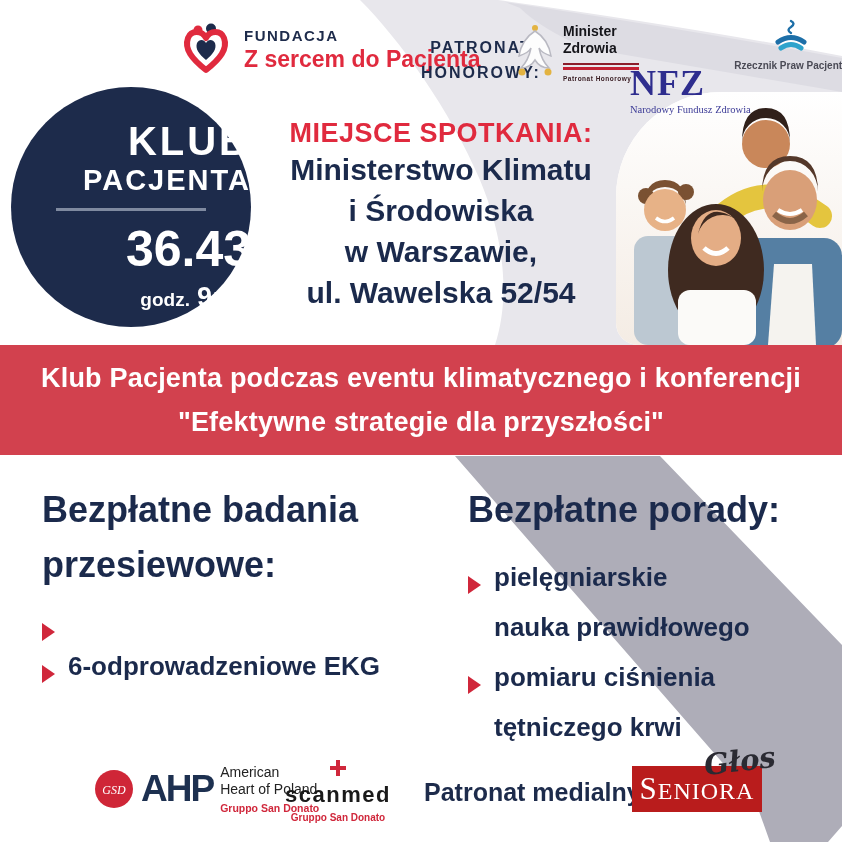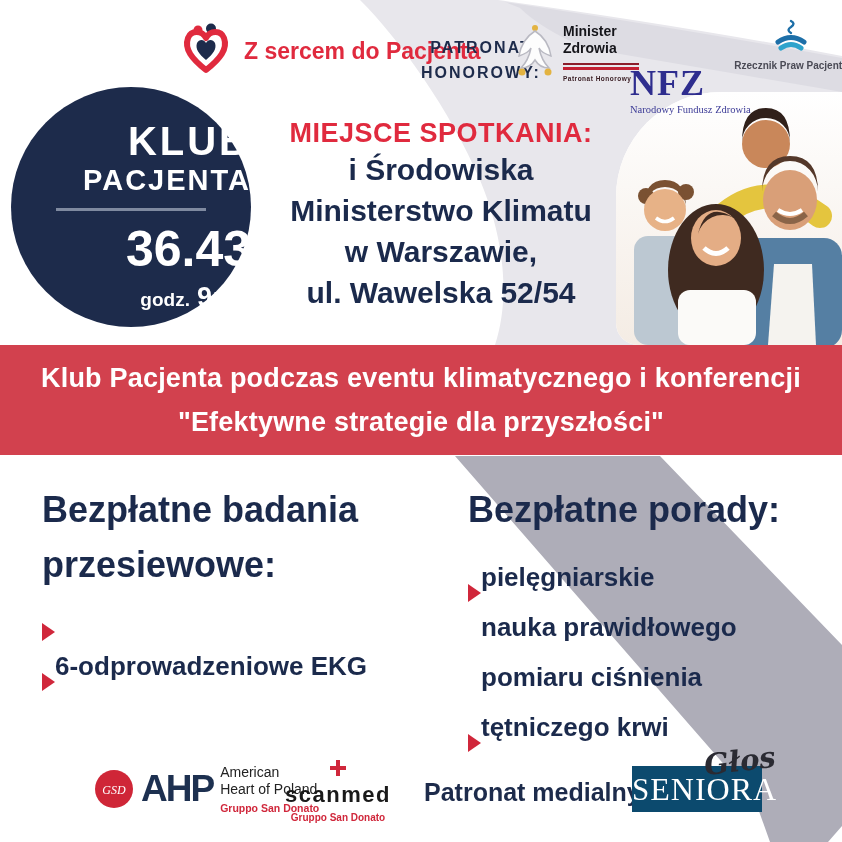--- a/index.html
+++ b/index.html
@@ -47,37 +47,37 @@
   
   .banner{left:0;top:345px;width:842px;height:110px;background:#d2414e;color:#fff;z-index:4;
           display:flex;flex-direction:column;justify-content:center;align-items:center;gap:13px;}
   .banner div{font-size:27px;font-weight:bold;letter-spacing:.2px;}
   
   .col{z-index:3;color:#1b2a4c;}
   .col-left{left:42px;top:482px;width:408px;}
   .col-right{left:468px;top:482px;width:364px;}
   .col .heading{font-size:36px;font-weight:800;line-height:55px;}
   .col ul{list-style:none;margin:15px 0 0;padding:0;}
-  .col li{display:flex;align-items:flex-end;}
+  .col li{display:flex;gap:13px;align-items:center;}
   .tri{width:0;height:0;border-left:13px solid #d0273b;border-top:9px solid transparent;
        border-bottom:9px solid transparent;margin-top:16px;flex:none;}
   .col li .txt{font-size:26px;font-weight:800;line-height:50px;}
   .col-right li .txt{max-width:285px;}
   
   .ahp{left:94px;top:764px;display:flex;align-items:center;gap:7px;z-index:3;}
   .ahp .abbr{font-size:37px;font-weight:800;color:#1d3050;letter-spacing:-2px;}
   .ahp .nm{font-size:14px;color:#222;line-height:1.2;}
   .ahp .grp{font-size:10.5px;color:#d0273b;font-weight:bold;margin-top:4px;}
   .scanmed{left:282px;top:760px;width:112px;text-align:center;z-index:3;}
   .scanmed .nm{font-size:22px;font-weight:800;color:#1a1a1a;letter-spacing:1.5px;margin-top:2px;}
   .scanmed .grp{font-size:10px;color:#d0273b;font-weight:bold;margin-top:4px;}
   .media-label{left:424px;top:778px;font-size:25px;font-weight:800;color:#1d2b4b;z-index:3;}
   .glos{left:632px;top:766px;z-index:3;}
-  .glos .box{width:130px;height:46px;background:#0c4a6e;color:#fff;text-align:center;
-             font-family:"Liberation Serif",serif;font-size:32px;letter-spacing:1px;
+  .glos .box{width:130px;height:46px;background:#b91c1c;color:#fff;text-align:center;
+             font-family:"Liberation Serif",serif;font-size:24px;letter-spacing:1px;
              line-height:46px;}
   .glos .box::first-letter{font-size:31px;}
   .glos .script{position:absolute;top:-22px;right:-14px;font-family:"DejaVu Serif",serif;
                 font-style:italic;font-weight:bold;font-size:29px;color:#2a2a32;
                 transform:rotate(-7deg);}
 </style>
 </head>
 <body>
 
 <div class="poster">
@@ -90,20 +90,21 @@
   </svg>
 
   <div class="abs logo-fundacja">
     <svg width="56" height="56" viewBox="0 0 56 56">
       <circle cx="20" cy="8" r="4.5" fill="#e02a3e"></circle>
       <circle cx="33" cy="6.5" r="5" fill="#1d2b4b"></circle>
       <path d="M28,48 C14,37 6,27 10,16 C13,8 24,8 28,16 C32,8 43,8 46,16 C50,27 42,37 28,48 Z" fill="none" stroke="#e02a3e" stroke-width="6" stroke-linejoin="round"></path>
       <path d="M28,38 C21,32 17,27 19,21 C21,17 26,17 28,21 C30,17 35,17 37,21 C39,27 35,32 28,38 Z" fill="#1d2b4b"></path>
     </svg>
     <div class="fundacja-text">
+      <div class="t1">FUNDACJA</div>
       <div class="t2">Z sercem do Pacjenta</div>
     </div>
   </div>
 
   <div class="abs patronat">PATRONAT HONOROWY:</div>
 
   <div class="abs minister">
     <svg width="44" height="60" viewBox="0 0 44 60">
       <circle cx="22" cy="6" r="3" fill="#e3b341"></circle>
       <path d="M22,9 C14,14 8,22 6,34 C12,32 16,30 18,26 C16,36 12,42 8,46 C14,46 19,43 22,38
@@ -142,22 +143,22 @@
     <div class="b1">KLUB</div>
     <div class="b2">PACJENTA</div>
     <div class="rule"></div>
     <div class="date">36.43</div>
     <div class="time"><span class="pfx">godz.</span><span>9:00</span></div>
     <div class="time2">-14:00</div>
   </div>
 
   <div class="abs meeting">
     <div class="label">MIEJSCE SPOTKANIA:</div>
+    <div class="line">Ministerstwo Klimatu</div>
     <div class="line">i Środowiska</div>
-    <div class="line">Ministerstwo Klimatu</div>
     <div class="line">w Warszawie,</div>
     <div class="line">ul. Wawelska 52/54</div>
   </div>
 
   <div class="abs photo">
     <svg width="226" height="253" viewBox="0 0 226 253">
       <defs>
         <linearGradient id="ph" x1="0" y1="0" x2="0" y2="1">
           <stop offset="0" stop-color="#ffffff"></stop>
             <stop offset="1" stop-color="#f4ece4"></stop>

